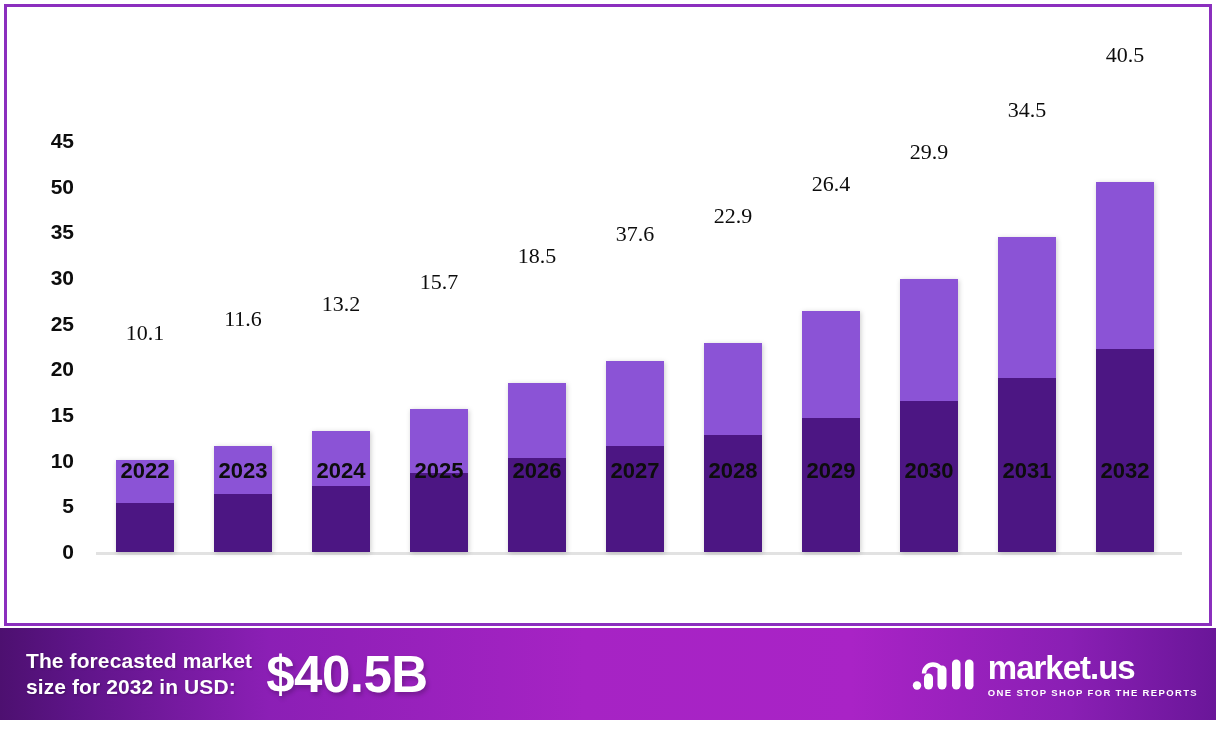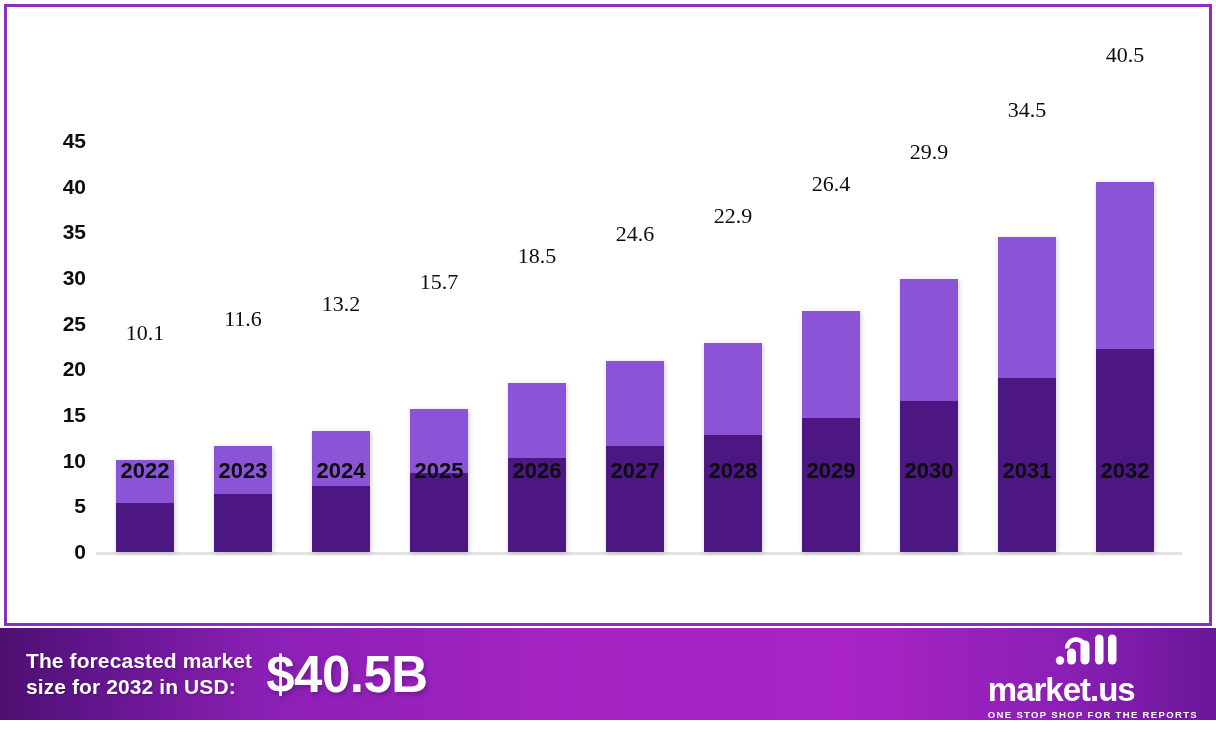--- a/index.html
+++ b/index.html
@@ -44,21 +44,21 @@
     width:64px;
     text-align:right;
     font-size:21px;
     font-weight:bold;
     color:#0d0d0d;
     transform:translateY(-50%);
     font-family:"Liberation Sans", sans-serif;
   }
   #yaxis-labels {
     position:absolute;
-    left:22px; top:0;
+    left:10px; top:0;
     width:64px; height:522px;
   }
   #baseline {
     position:absolute;
     left:96px;
     top:552px;
     width:1086px;
     height:3px;
     background:#e2e2e2;
   }
@@ -148,22 +148,21 @@
     display:flex;
     align-items:center;
     margin-left:26px;
   }
   #footer-right {
     position:absolute;
     right:18px;
     top:50%;
     transform:translateY(-50%);
     display:flex;
-    align-items:center;
-    flex-direction:column;
+    align-items:flex-end;
   }
   #logo-mark { margin-right:10px; }
   #logo-text-wrap { display:flex; flex-direction:column; }
   #logo-word {
     color:#ffffff;
     font-size:33px;
     font-weight:bold;
     letter-spacing:-1px;
     line-height:1;
     font-family:"Liberation Sans", sans-serif;
@@ -181,21 +180,21 @@
 <body>
 
 <div id="root">
 
   <div id="frame"></div>
 
 
   <div id="plot">
     <div id="yaxis-labels">
         <div class="ytick" style="top: 141px;">45</div>
-        <div class="ytick" style="top: 186.667px;">40</div>
+        <div class="ytick" style="top: 186.667px;">50</div>
         <div class="ytick" style="top: 232.333px;">35</div>
         <div class="ytick" style="top: 278px;">30</div>
         <div class="ytick" style="top: 323.667px;">25</div>
         <div class="ytick" style="top: 369.333px;">20</div>
         <div class="ytick" style="top: 415px;">15</div>
         <div class="ytick" style="top: 460.667px;">10</div>
         <div class="ytick" style="top: 506.333px;">5</div>
         <div class="ytick" style="top: 552px;">0</div>
       </div>
     <div id="baseline"></div>
@@ -238,21 +237,21 @@
             <div class="seg-bottom" style="height: 94.0733px; background: rgb(76, 22, 131);"></div>
           </div>
           <div class="bar-value" style="top: 347.033px;">18.5</div>
           <div class="xtick">2026</div>
         </div>
         <div class="bar-group" style="left: 490px;">
           <div class="bar-stack">
             <div class="seg-top" style="height: 84.94px; background: rgb(139, 83, 214);"></div>
             <div class="seg-bottom" style="height: 105.947px; background: rgb(76, 22, 131);"></div>
           </div>
-          <div class="bar-value" style="top: 325.113px;">24.6</div>
+          <div class="bar-value" style="top: 325.113px;">37.6</div>
           <div class="xtick">2027</div>
         </div>
         <div class="bar-group" style="left: 588px;">
           <div class="bar-stack">
             <div class="seg-top" style="height: 92.2467px; background: rgb(139, 83, 214);"></div>
             <div class="seg-bottom" style="height: 116.907px; background: rgb(76, 22, 131);"></div>
           </div>
           <div class="bar-value" style="top: 306.847px;">22.9</div>
           <div class="xtick">2028</div>
         </div>

